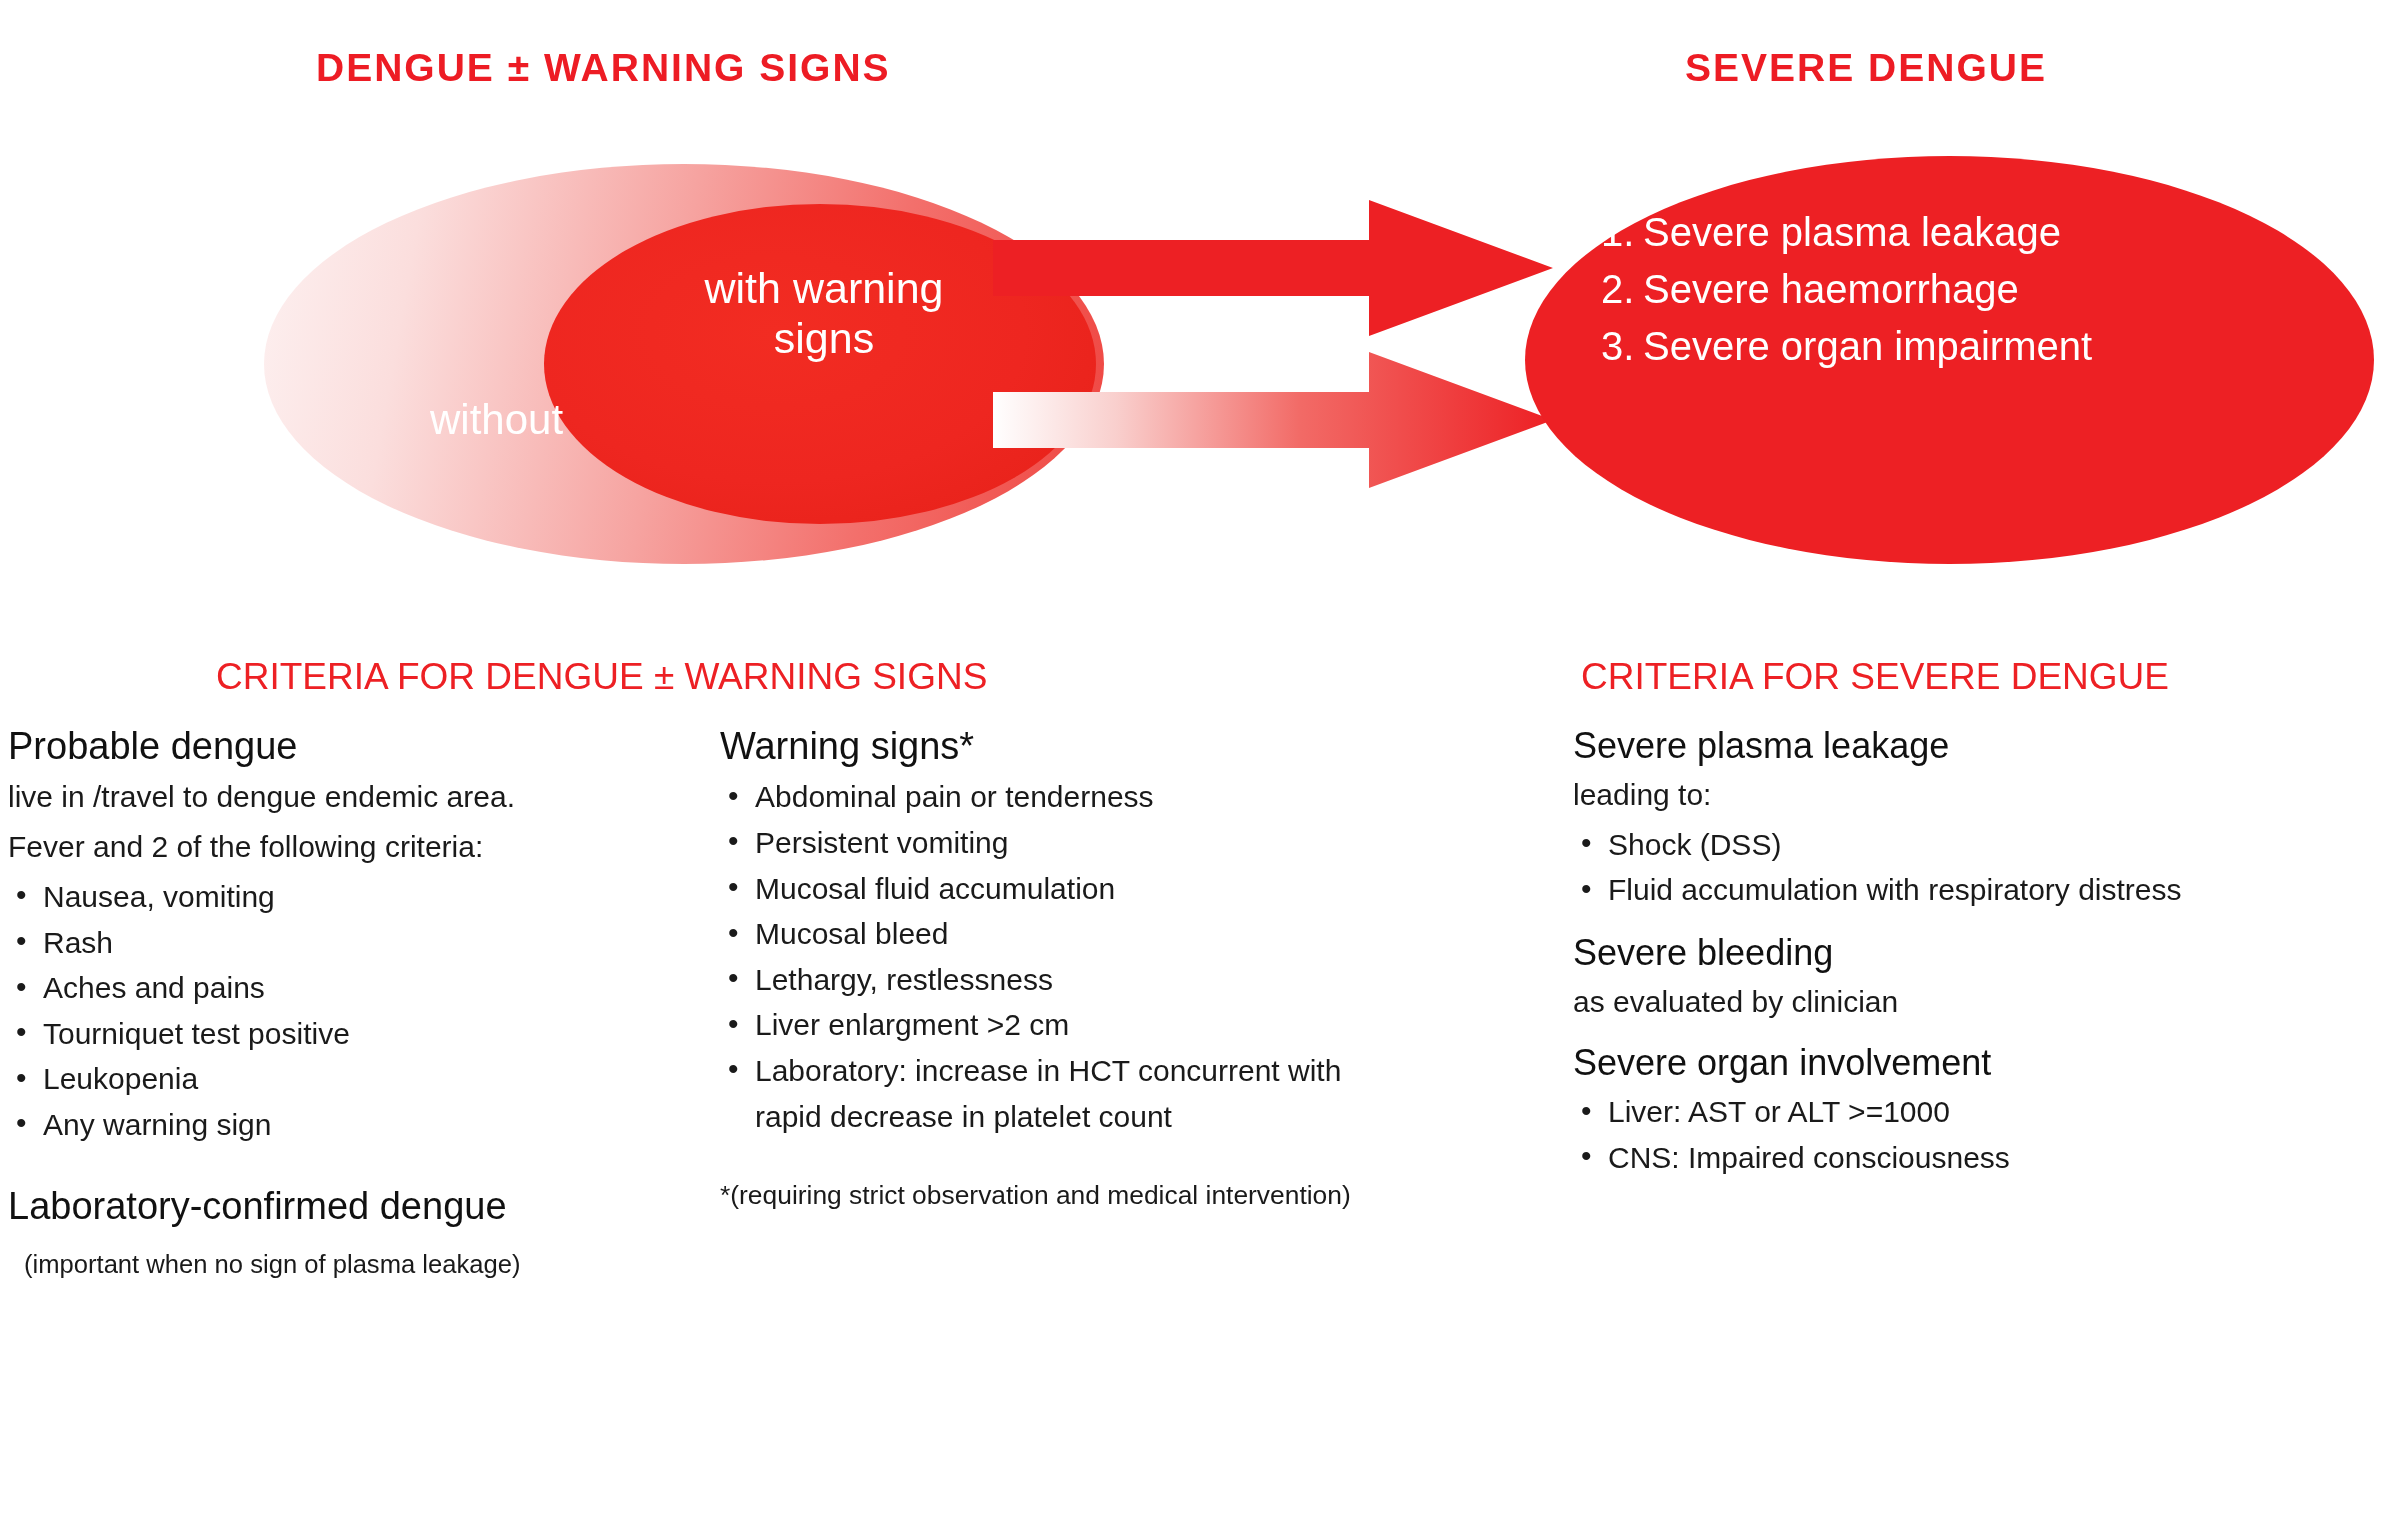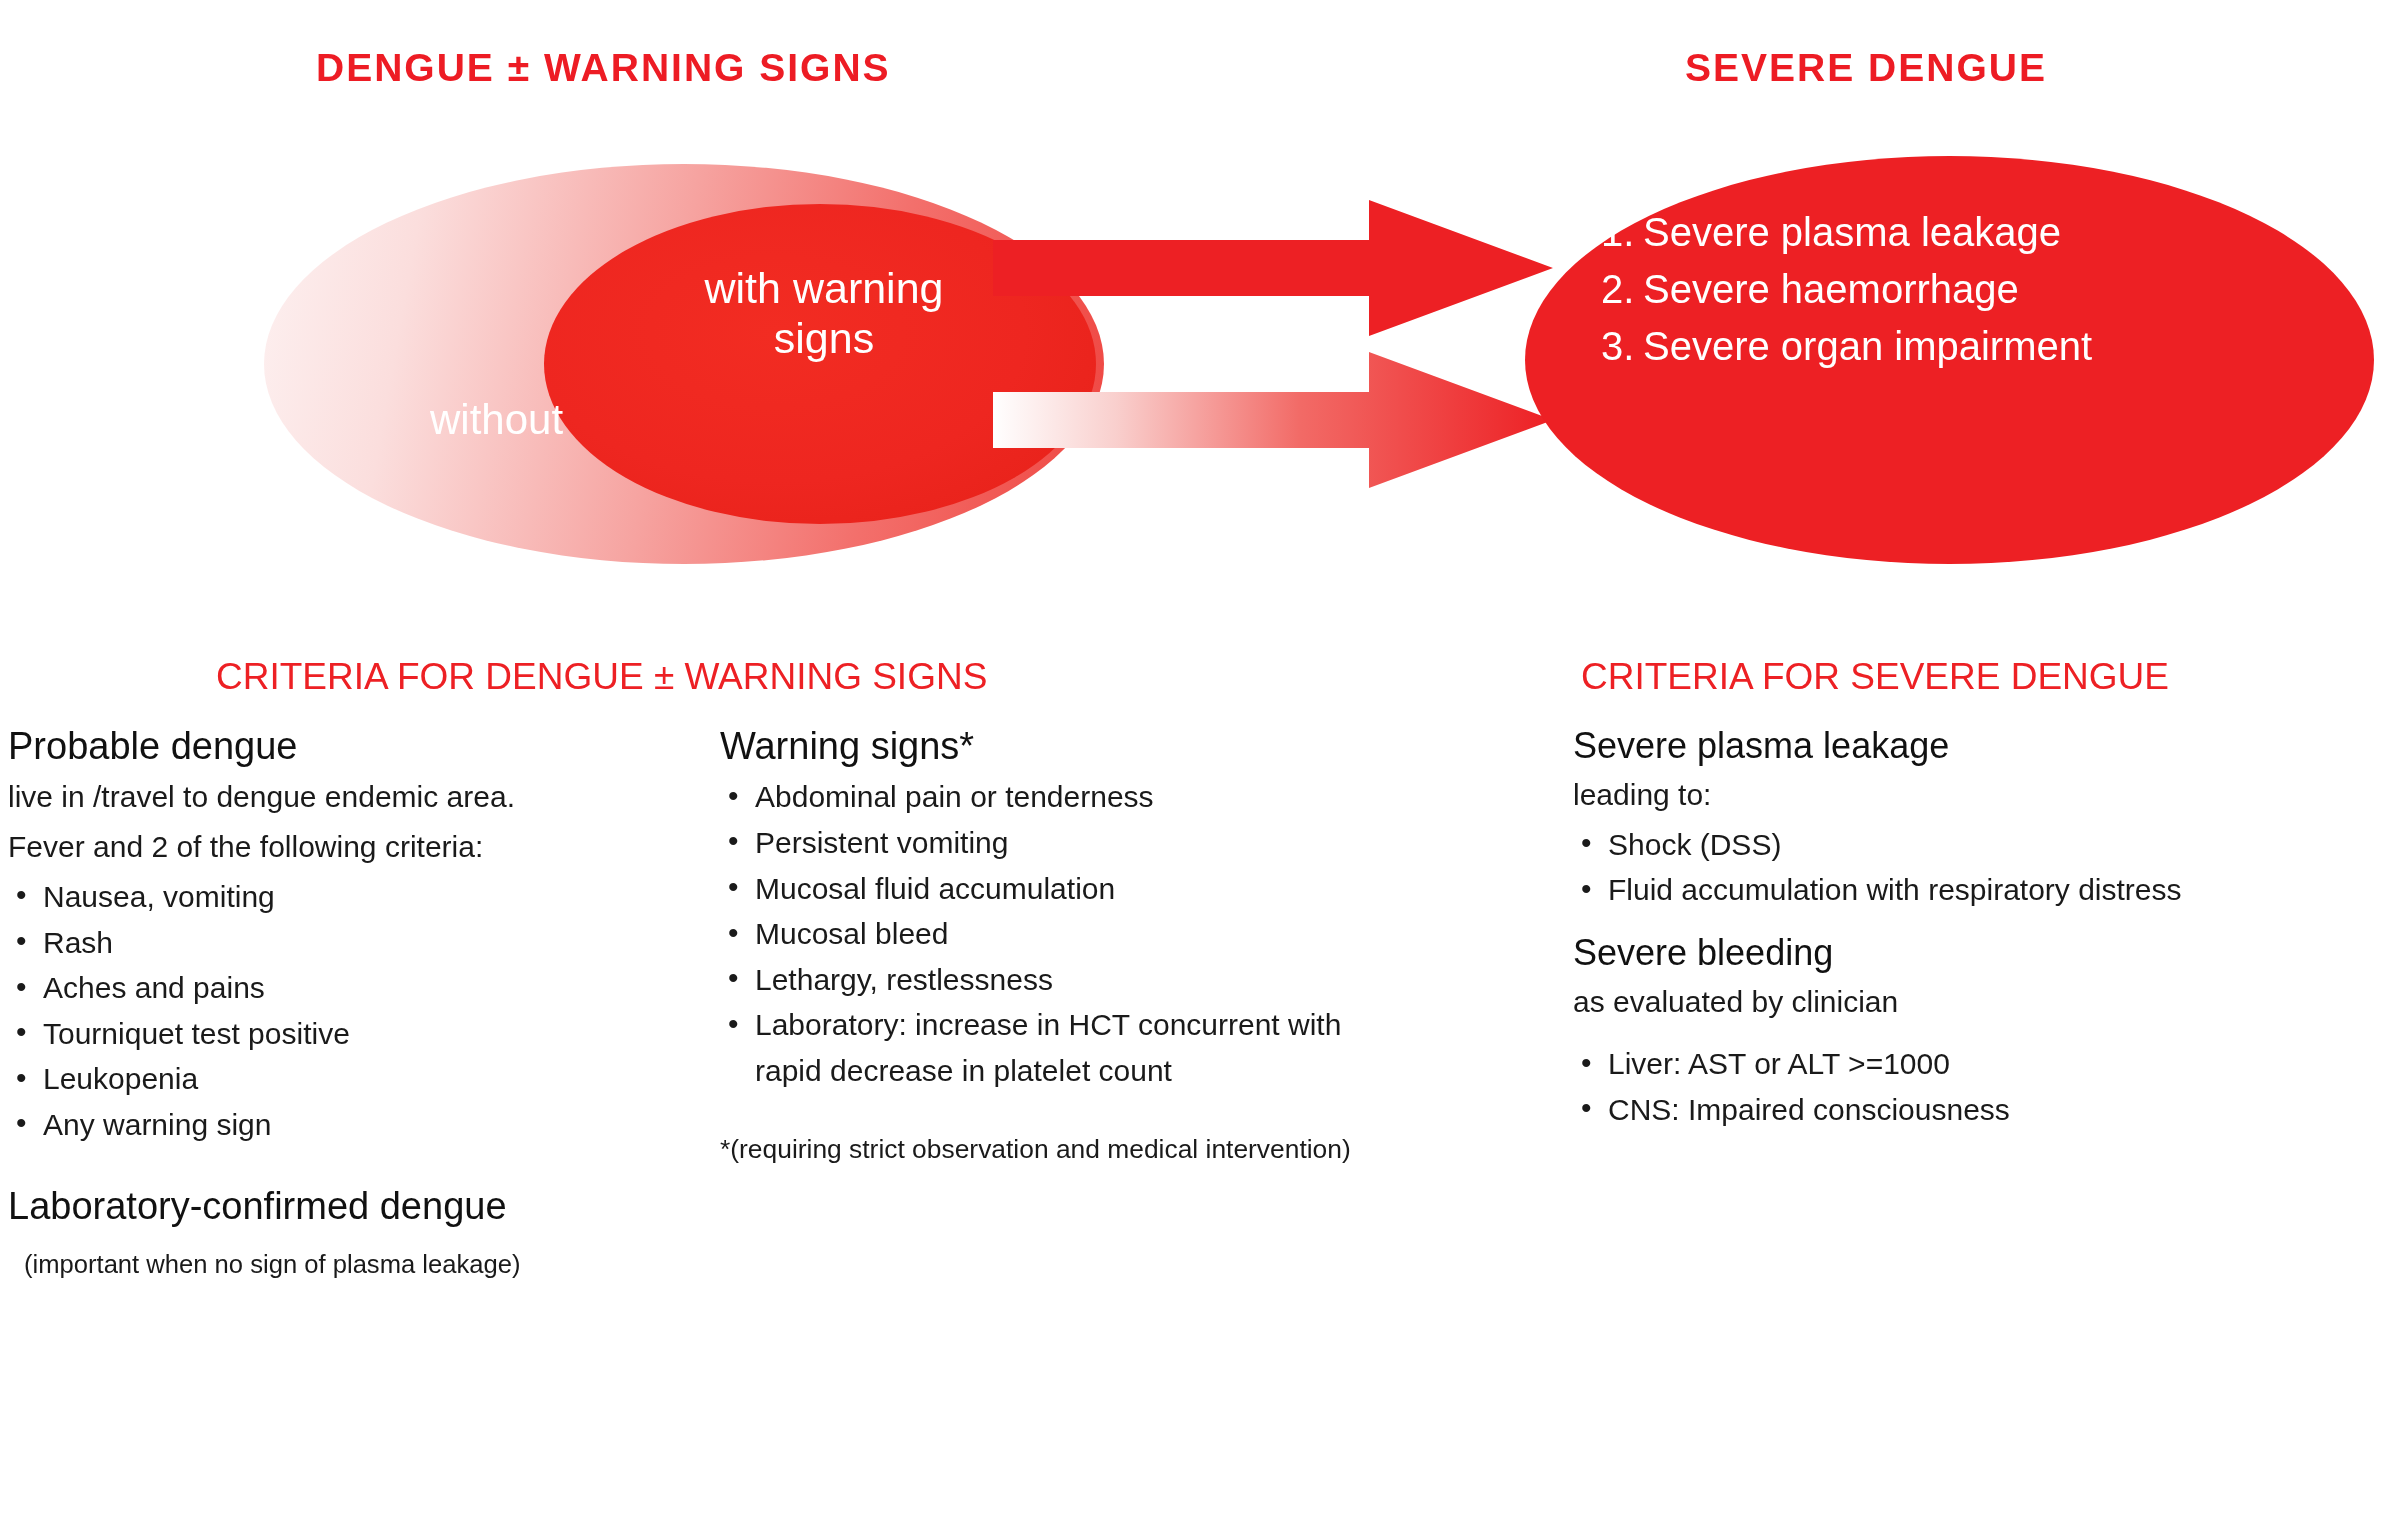--- a/index.html
+++ b/index.html
@@ -225,37 +225,39 @@
   </div>
 
   <div class="col" id="col2">
     <h3 class="sub">Warning signs*</h3>
     <ul class="bullets">
       <li>Abdominal pain or tenderness</li>
       <li>Persistent vomiting</li>
       <li>Mucosal fluid accumulation</li>
       <li>Mucosal bleed</li>
       <li>Lethargy, restlessness</li>
+      <li>Liver enlargment &gt;2 cm</li>
       <li>Laboratory: increase in HCT concurrent with rapid decrease in platelet count</li>
     </ul>
     <div class="gap-md"></div>
     <p class="footnote">*(requiring strict observation and medical intervention)</p>
   </div>
 
   <div class="col" id="col3">
     <h3 class="sub">Severe plasma leakage</h3>
     <p class="plain">leading to:</p>
     <ul class="bullets">
       <li>Shock (DSS)</li>
       <li>Fluid accumulation with respiratory distress</li>
     </ul>
     <div class="gap-sm"></div>
     <h3 class="sub">Severe bleeding</h3>
     <p class="plain">as evaluated by clinician</p>
     <div class="gap-sm"></div>
+    <h3 class="sub">Severe organ involvement</h3>
     <ul class="bullets">
       <li>Liver: AST or ALT &gt;=1000</li>
       <li>CNS: Impaired consciousness</li>
     </ul>
   </div>
 
 </div>
 
 
 </body></html>

